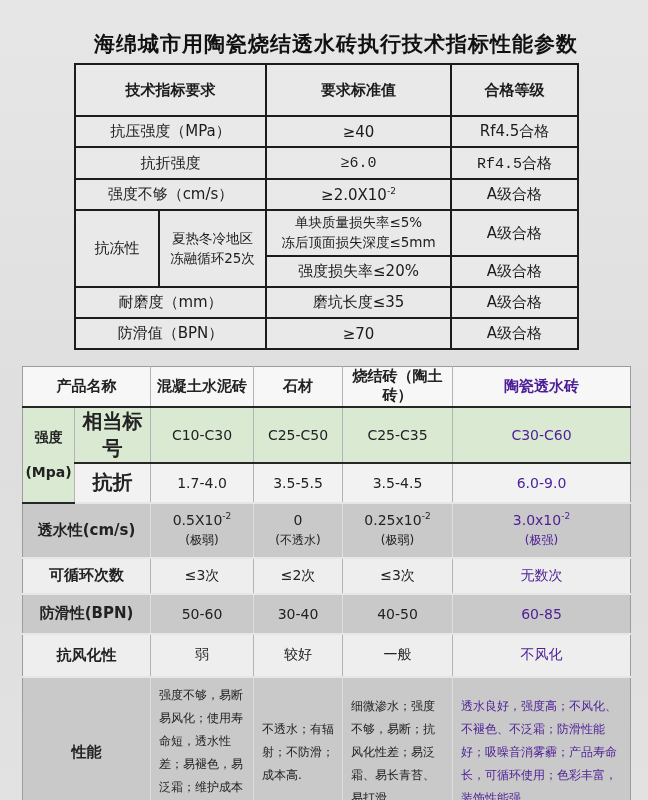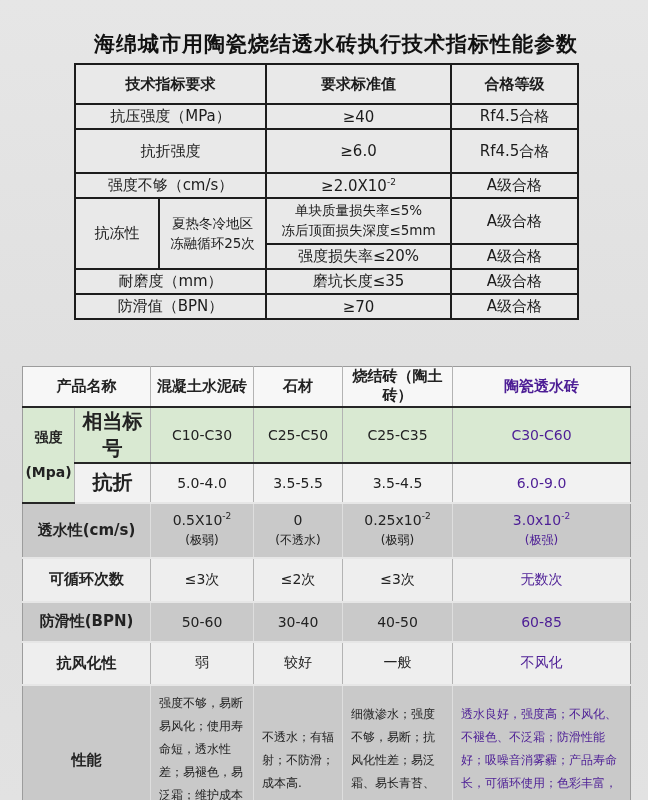--- a/index.html
+++ b/index.html
@@ -21,23 +21,23 @@
   table.t1{
     position:absolute;left:74px;top:63px;width:503px;
     border-collapse:collapse;table-layout:fixed;
     font-size:15px;color:#1c1c1c;
   }
   .t1 td{
     border:2px solid #1c1c1c;background:#e9e9e9;
     text-align:center;vertical-align:middle;padding:1px 2px;
   }
   .t1 .b{font-weight:bold;}
-  .t1 tr.h40{height:40px;}
-  .t1 tr.h31{height:25px;}
-  .t1 tr.h32{height:44px;}
+  .t1 tr.h40{height:52px;}
+  .t1 tr.h31{height:31px;}
+  .t1 tr.h32{height:32px;font-family:Liberation Mono, monospace;}
   .t1 tr.h46{height:46px;}
   .t1 .two-line{font-size:13.5px;line-height:1.45;}
   .t1 sup{font-size:9px;}
 
   
   table.t2{
     position:absolute;left:22px;top:366px;width:608px;
     border-collapse:collapse;table-layout:fixed;
     font-size:14px;color:#222;border:1px solid #9c9c9c;
   }
@@ -48,21 +48,21 @@
     background:#efefef;
   }
   .t2 td:last-child{border-right:none;}
   .t2 tr.hdr{height:40px;}
   .t2 tr.hdr td{background:#f7f7f7;font-weight:bold;font-size:15px;border-bottom:2px solid #262626;}
   .t2 tr.grow{height:56px;}
   .t2 tr.grow td{background:#d9e9d2;border-bottom:2px solid #262626;}
   .t2 tr.flexr{height:40px;padding-left:20px;}
   .t2 tr.flexr td{background:#f2f2f2;}
   .t2 tr.permr{height:55px;}
-  .t2 tr.cycr{height:44px;}
+  .t2 tr.cycr{height:36px;}
   .t2 tr.slipr{height:40px;}
   .t2 tr.wear{height:43px;padding-left:40px;}
   .t2 tr.perf{height:130px;}
   .t2 tr.gray td{background:#c9c9c9;border-right-color:#dedede;}
   .t2 tr.lightr td{background:#eeeeee;}
   .t2 tr.perf td{border-bottom:none;}
   .t2 td.strength-cell{background:#f4f4f4;font-weight:bold;line-height:2.5;border-bottom:2px solid #e6e6e6;}
   .t2 .rowlabel{font-weight:bold;font-size:15px;}
   .t2 .sublabel{font-weight:bold;font-size:20px;}
   .t2 .gtx{color:#4c1d95;}
@@ -160,21 +160,21 @@
         <span>(Mpa)</span>
       </td>
       <td class="sublabel">相当标号</td>
       <td>C10-C30</td>
       <td>C25-C50</td>
       <td>C25-C35</td>
       <td class="gtx">C30-C60</td>
     </tr>
     <tr class="flexr">
       <td class="sublabel">抗折</td>
-      <td>5.0-4.0</td>
+      <td>1.7-4.0</td>
       <td>3.5-5.5</td>
       <td>3.5-4.5</td>
       <td class="gtx">6.0-9.0</td>
     </tr>
     <tr class="permr gray">
       <td colspan="2" class="rowlabel">透水性(cm/s)</td>
       <td>
         <div><span>0.5X10</span><sup>-2</sup></div>
         <div class="note">(极弱)</div>
       </td>

